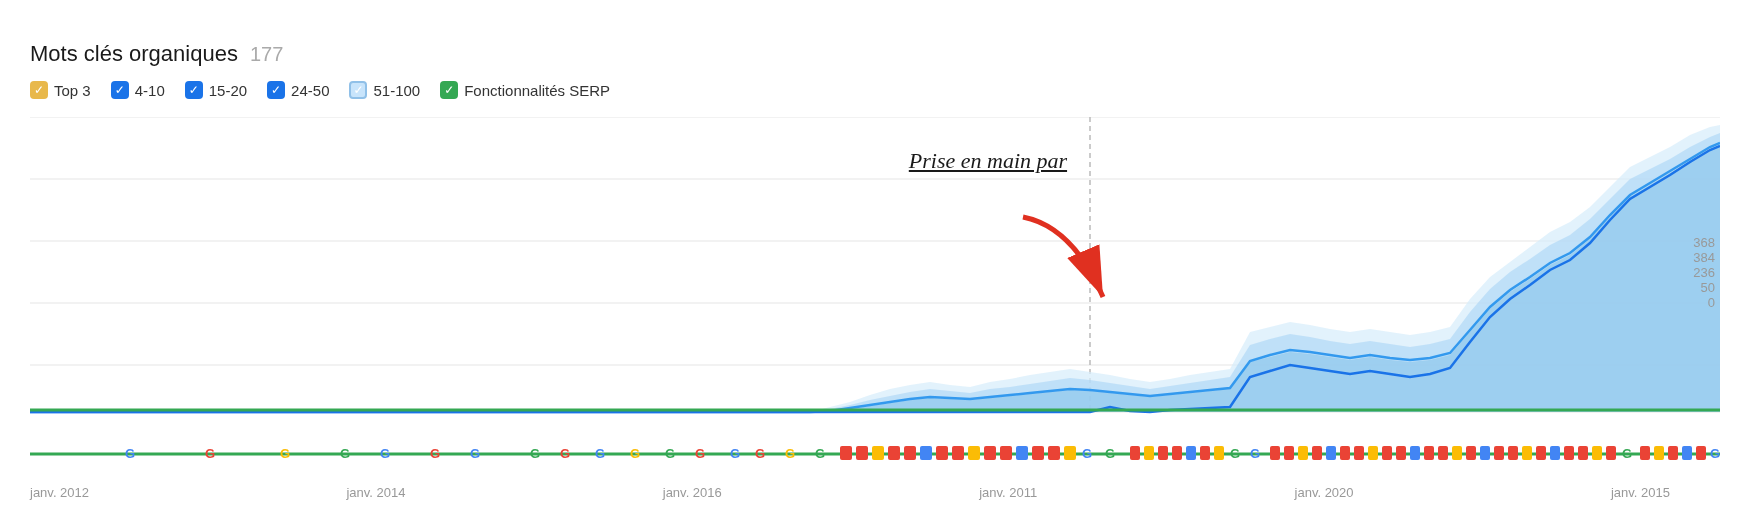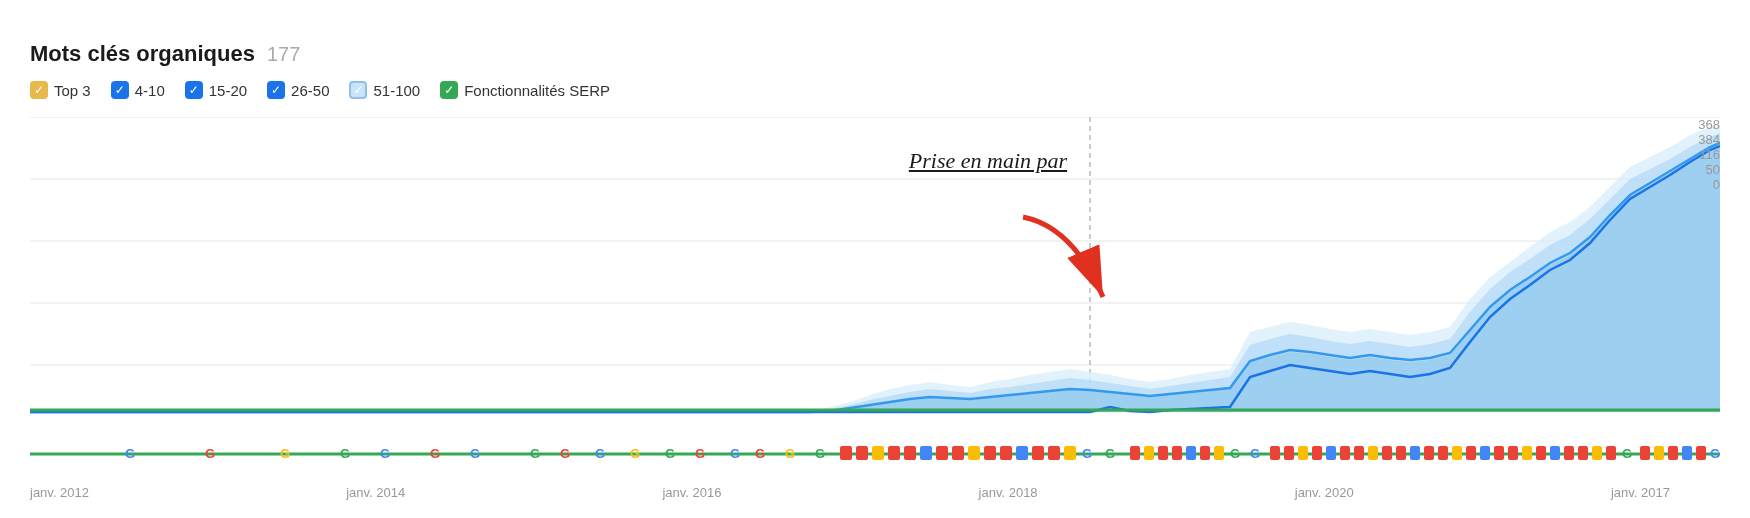--- a/index.html
+++ b/index.html
@@ -13,21 +13,21 @@
     }
 
     .header {
       display: flex;
       align-items: baseline;
       gap: 12px;
       margin-bottom: 14px;
     }
     .title {
       font-size: 22px;
-      font-weight: 700;
+      font-weight: 400;
       color: #1a1a1a;
     }
     .count {
       font-size: 20px;
       color: #aaa;
       font-weight: 400;
       margin-top: 23px;
     }
 
     .legend {
@@ -65,22 +65,23 @@
     }
 
     .y-axis {
       position: absolute;
       right: 0;
       top: 0;
       width: 50px;
       height: 310px;
       display: flex;
       flex-direction: column;
-      justify-content: flex-start;
+      justify-content: center;
       align-items: flex-end;
+      padding-right: 5px;
     }
     .y-label {
       font-size: 13px;
       color: #999;
     }
 
     .x-axis {
       display: flex;
       justify-content: space-between;
       padding: 0 0 0 0;
@@ -121,21 +122,21 @@
   <div class="legend-item">
     <div class="legend-checkbox cb-blue">✓</div>
     <span>4-10</span>
   </div>
   <div class="legend-item">
     <div class="legend-checkbox cb-blue">✓</div>
     <span>15-20</span>
   </div>
   <div class="legend-item">
     <div class="legend-checkbox cb-blue">✓</div>
-    <span>26-50</span>
+    <span>24-50</span>
   </div>
   <div class="legend-item">
     <div class="legend-checkbox cb-lightblue" style="background:#c8e4fb; border:2px solid #90c0e8;">✓</div>
     <span>51-100</span>
   </div>
   <div class="legend-item">
     <div class="legend-checkbox cb-green">✓</div>
     <span>Fonctionnalités SERP</span>
   </div>
 </div>
@@ -303,26 +304,26 @@
       <marker id="arrowhead" markerWidth="10" markerHeight="7" refX="10" refY="3.5" orient="auto">
         <polygon points="0 0, 10 3.5, 0 7" fill="#e03020"></polygon>
       </marker>
     </defs>
     <path d="M 30 10 Q 80 20 110 90" fill="none" stroke="#e03020" stroke-width="5" marker-end="url(#arrowhead)"></path>
   </svg>
 
   <div class="y-axis">
     <span class="y-label">368</span>
     <span class="y-label">384</span>
-    <span class="y-label">116</span>
+    <span class="y-label">236</span>
     <span class="y-label">50</span>
     <span class="y-label">0</span>
   </div>
 </div>
 
 <div class="x-axis">
   <span class="x-label">janv. 2012</span>
   <span class="x-label">janv. 2014</span>
   <span class="x-label">janv. 2016</span>
-  <span class="x-label">janv. 2018</span>
+  <span class="x-label">janv. 2011</span>
   <span class="x-label">janv. 2020</span>
-  <span class="x-label">janv. 2017</span>
+  <span class="x-label">janv. 2015</span>
 </div>
 
 </body></html>

